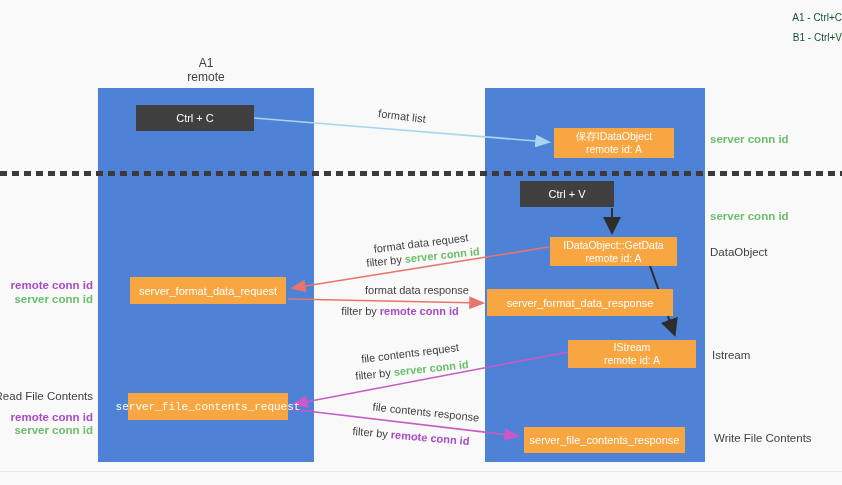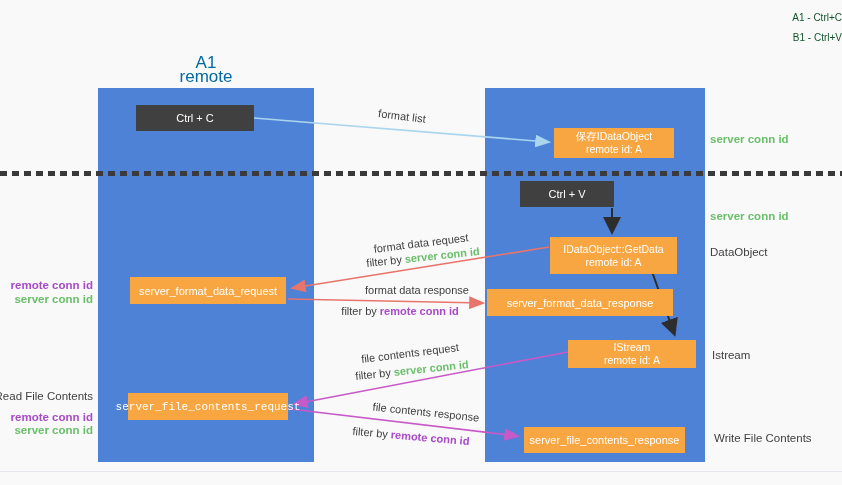--- a/index.html
+++ b/index.html
@@ -1,20 +1,20 @@
 <!DOCTYPE html>
 <html><head>
 <meta charset="utf-8">
 <style>
   html,body{margin:0;padding:0;background:#f9f9f9;}
   .canvas{position:relative;width:842px;height:485px;background:#f9f9f9;overflow:hidden;
           font-family:"Liberation Sans",sans-serif;color:#3f3f3f;}
   .title{position:absolute;left:0;right:0;top:8px;text-align:right;font-size:10px;
          line-height:20px;color:#14532d;}
-  .lane-header{position:absolute;width:140px;text-align:center;font-size:17px;line-height:14px;color:#0369a1;}
+  .lane-header{position:absolute;width:140px;text-align:center;font-size:12px;line-height:14px;color:#404040;}
   .lane{position:absolute;top:88px;height:374px;background:#4d82d6;}
   .lane-left{left:98px;width:216px;}
   .lane-right{left:485px;width:220px;}
   .divider{position:absolute;left:0;top:171px;width:842px;height:5px;
            background:repeating-linear-gradient(90deg,#3a3a3a 0 7px,transparent 7px 12px);z-index:4;}
   .bottom-line{position:absolute;left:0;top:471px;width:842px;height:1px;background:#e5e8ef;}
   .node{position:absolute;z-index:3;display:flex;flex-direction:column;align-items:center;
         justify-content:center;color:#fff;text-align:center;}
   .node-green{background:#404040;font-size:11px;}
   .node-orange{background:#f8a642;font-size:11px;}
@@ -80,21 +80,21 @@
 
   <div class="node node-orange" style="left:554px;top:128px;width:120px;height:30px;">
     <div class="l1">保存IDataObject</div>
     <div class="l2">remote id: A</div>
   </div>
 
   <div class="node node-green" style="left:520px;top:181px;width:94px;height:26px;">
     <div class="single">Ctrl + V</div>
   </div>
 
-  <div class="node node-orange" style="left:550px;top:237px;width:127px;height:37px;">
+  <div class="node node-orange" style="left:550px;top:237px;width:127px;height:29px;">
     <div class="l1">IDataObject::GetData</div>
     <div class="l2">remote id: A</div>
   </div>
 
   <div class="node node-orange" style="left:130px;top:277px;width:156px;height:27px;">
     <div class="single">server_format_data_request</div>
   </div>
 
   <div class="node node-orange" style="left:487px;top:289px;width:186px;height:27px;">
     <div class="single">server_format_data_response</div>

